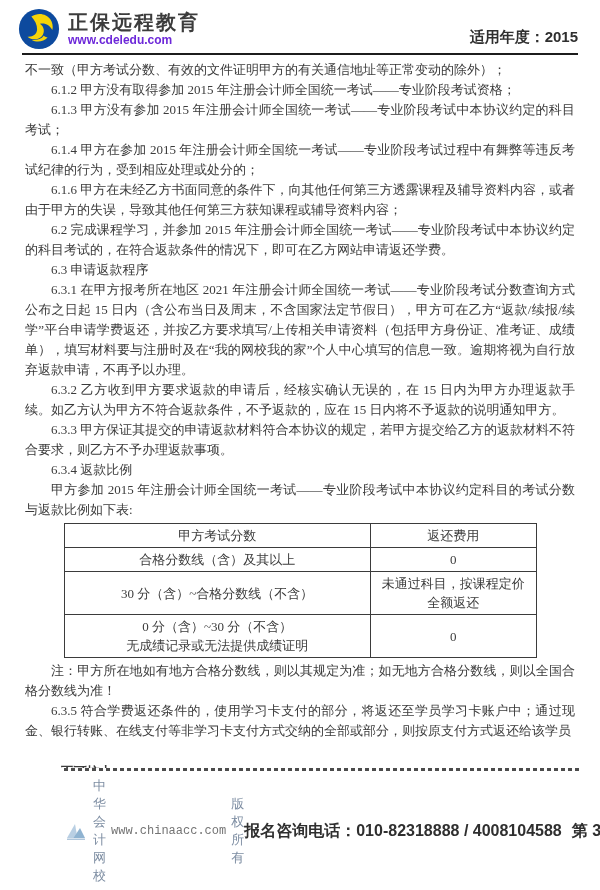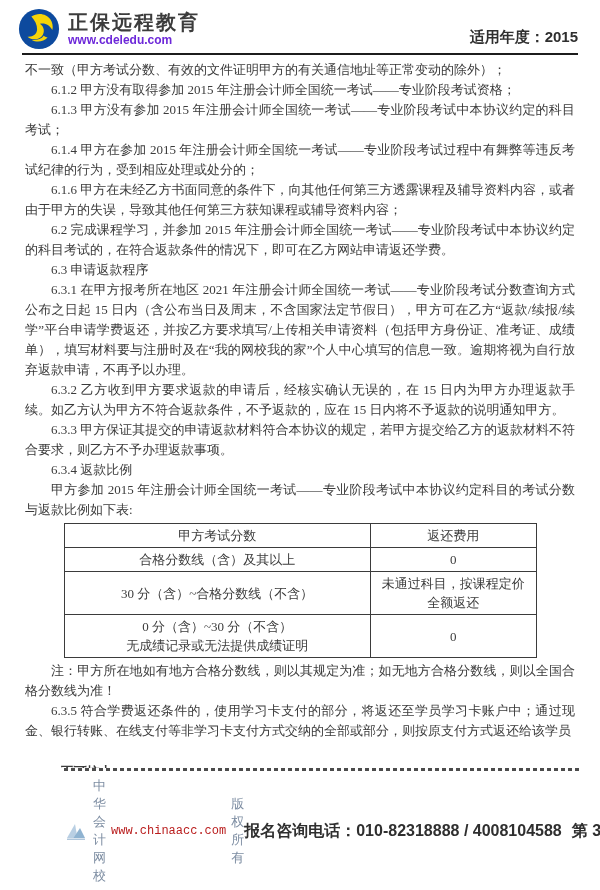--- a/index.html
+++ b/index.html
@@ -25,21 +25,21 @@
   table.refund{width:86%;margin:3px auto 3px auto;border-collapse:collapse;table-layout:fixed;}
   .refund th,.refund td{border:1px solid #3b3b3b;text-align:center;font-size:13px;line-height:19px;padding:2px 4px;}
   .refund th{font-weight:normal;}
   .refund .c1{width:63%;}
   
   .foot{position:absolute;left:0;right:0;bottom:0;padding:0 20px 5px 20px;background:#fff;margin-left:44px;}
   .dash{height:3px;background:repeating-linear-gradient(90deg,#4c4c4c 0 4px,transparent 4px 7px);margin-bottom:6px;}
   .foot-row{display:flex;justify-content:space-between;align-items:center;}
   .foot-left{display:flex;align-items:center;gap:5px;font-size:13px;color:#7d8da2;
              font-family:"Liberation Sans","DejaVu Sans",sans-serif;}
-  .foot-left .mono{font-family:"Liberation Mono","DejaVu Sans Mono",monospace;font-size:12px;color:#b91c1c;}
+  .foot-left .mono{font-family:"Liberation Mono","DejaVu Sans Mono",monospace;font-size:12px;color:#737373;}
   .foot-left .ilogo svg{width:24px;height:20px;display:block;}
   .foot-right{font-size:16px;color:#2f2f2f;font-weight:bold;display:flex;gap:10px;white-space:nowrap;
               font-family:"Liberation Sans","DejaVu Sans",sans-serif;}
 </style>
 </head>
 <body>
 
 <div class="page">
 
   <header class="hdr">

